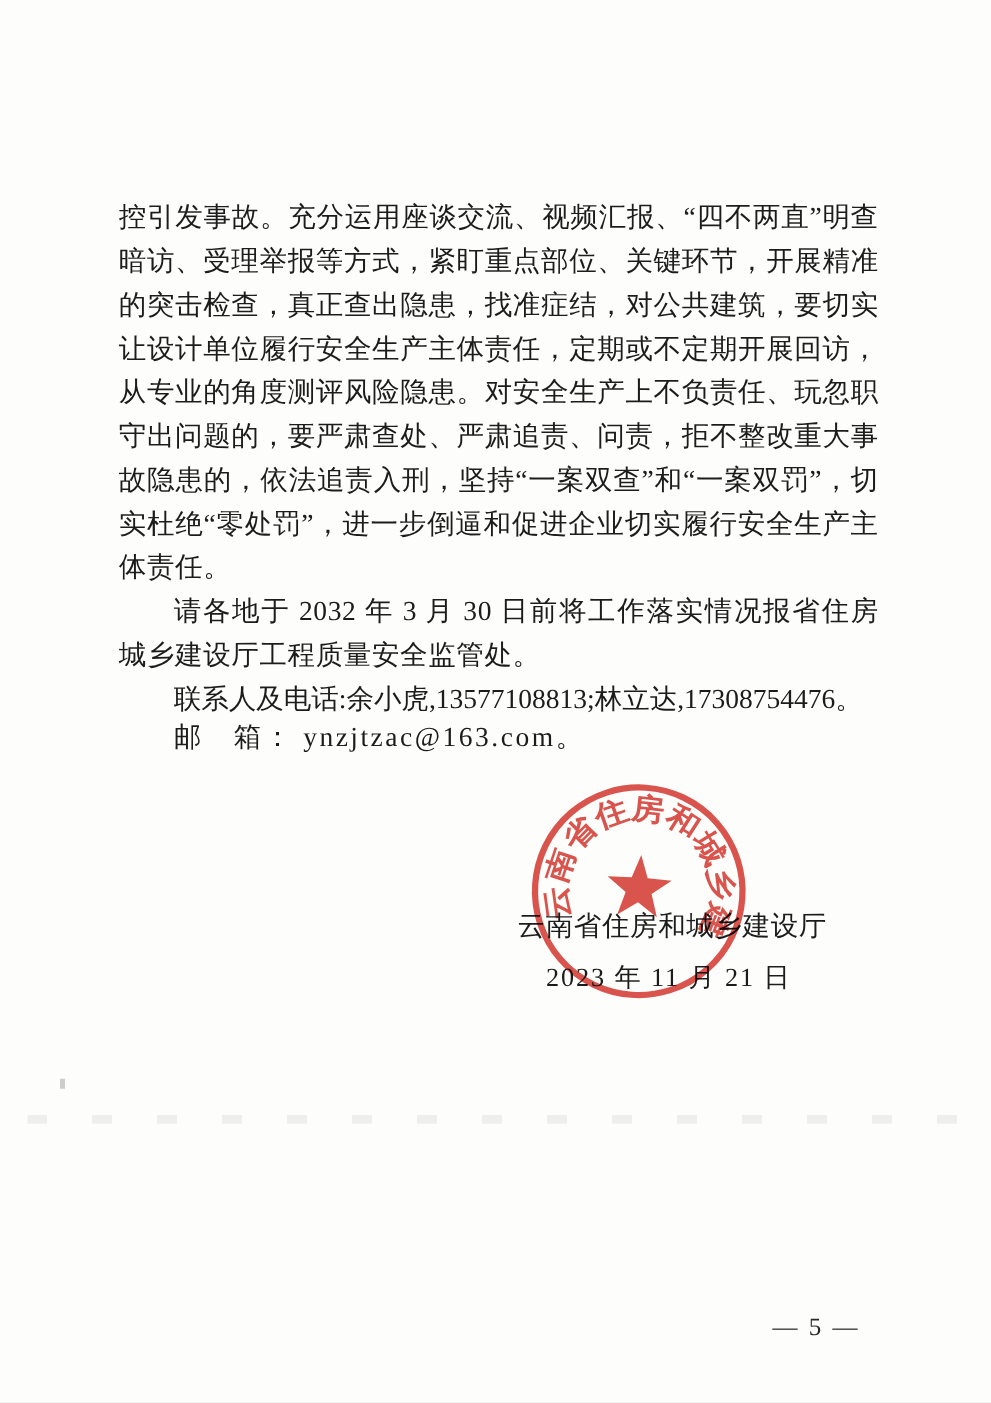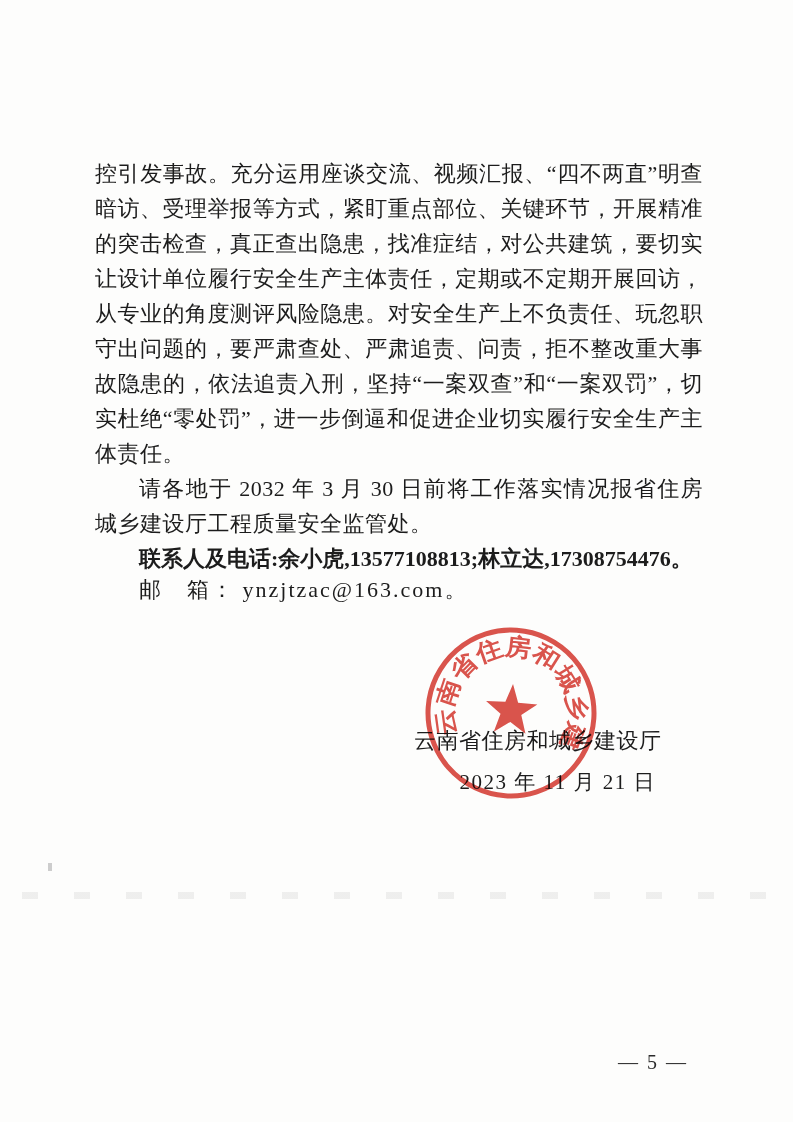--- a/index.html
+++ b/index.html
@@ -8,27 +8,27 @@
     background:#fdfdfc; overflow:hidden;
     font-family:"Liberation Serif", serif; color:#1c1c1c;
   }
   .para {
     position:absolute; left:95px; width:608px; margin:0;
     font-size:22px; line-height:35px; text-align:justify;
     letter-spacing:0.5px;
   }
   .p0 { top:156px; }
   .p1 { top:471px; text-indent:2em; }
-  .p2 { top:541px; text-indent:2em; letter-spacing:0;font-weight:bold; }
+  .p2 { top:541px; text-indent:2em; letter-spacing:0; }
   .p3 { top:572px; text-indent:2em; letter-spacing:2px; }
   .signature {
     position:absolute; left:414px; top:726px; width:242px; text-align:center;
   }
   .sig-org { font-size:22px; letter-spacing:0.5px; white-space:nowrap; }
-  .sig-date { font-size:21px; margin-top:12px; letter-spacing:1.5px; white-space:nowrap;text-align:right; }
+  .sig-date { font-size:21px; margin-top:12px; letter-spacing:1.5px; white-space:nowrap; }
   .seal {
     position:absolute; left:416px; top:618px; width:190px; height:190px;
     transform:rotate(4deg); opacity:0.88; mix-blend-mode:multiply;
     pointer-events:none;
   }
   .seal text {
     font-family:"Liberation Serif", serif; font-size:24px; font-weight:bold;
   }
   .page-number {
     position:absolute; left:618px; top:1051px; width:90px;

